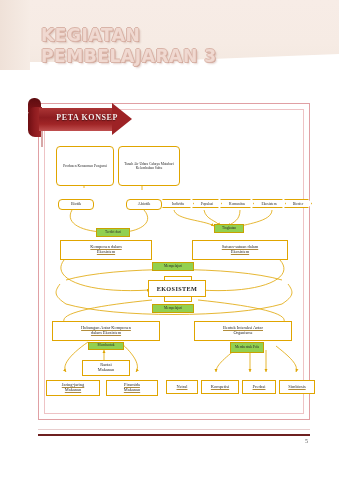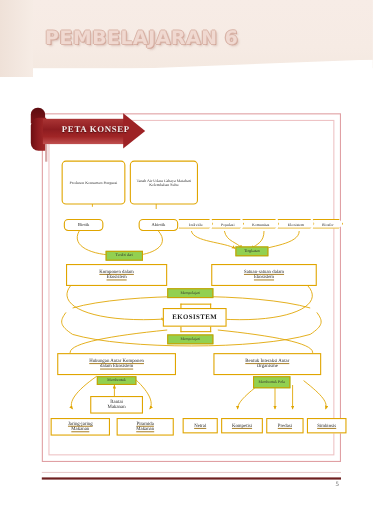--- a/index.html
+++ b/index.html
@@ -165,21 +165,22 @@
     font-size:6px;color:#555;
   }
 </style>
 </head>
 <body>
 
 <div class="page-top-band"></div>
 <div class="band-left-fade"></div>
 
 <div class="heading">
-  <span class="l2">PEMBELAJARAN 6</span>
+  <span>KEGIATAN</span>
+  <span class="l2">PEMBELAJARAN 3</span>
 </div>
 
 <div class="frame"></div>
 <div class="frame-inner"></div>
 
 <div class="banner">
   <div class="tail2"></div>
   <div class="tail"></div>
   <div class="body"></div>
   <div class="head"></div>

